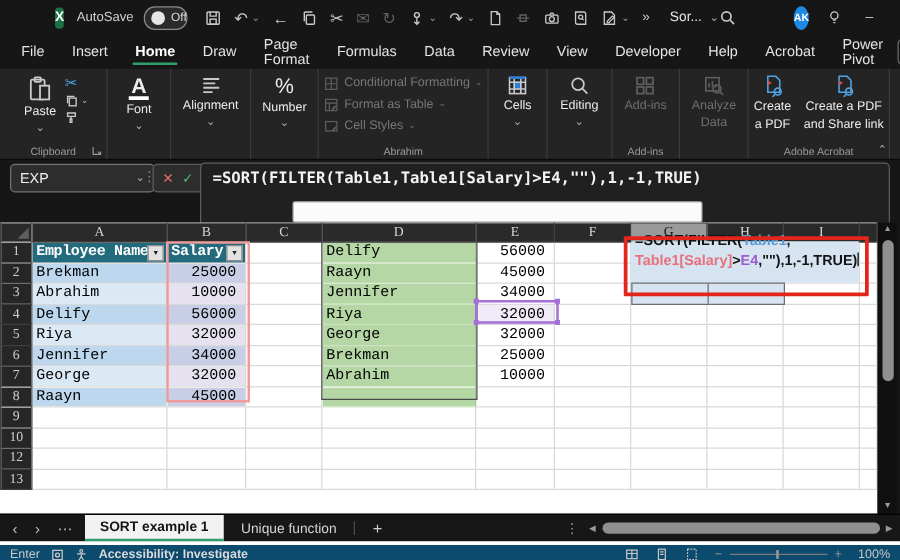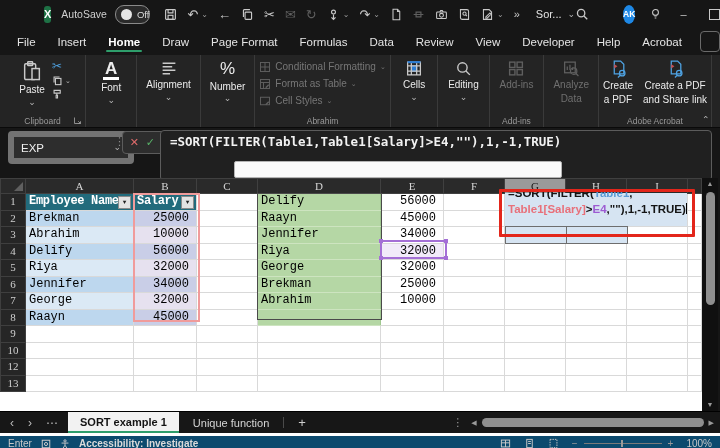--- a/index.html
+++ b/index.html
@@ -39,21 +39,21 @@
   .minicol{display:flex;flex-direction:column;gap:3px;margin-left:2px;padding-top:2px}
   .minirow{display:flex;align-items:center;gap:2px}
   .launcher{position:absolute;right:3px;bottom:2px}
   .srow{display:flex;align-items:center;gap:4px;height:17px;font-size:10px;color:#767676;white-space:nowrap}
   .scol{display:flex;flex-direction:column;justify-content:flex-start;padding-top:3px}
   .fontA{font-size:17px;font-weight:bold;color:#ececec;line-height:1;border-bottom:3px solid #fff;padding:0 2px}
   .pct{font-size:17px;color:#ececec;line-height:1.1}
   .collapse{position:absolute;right:10px;bottom:3px;color:#b9b9b9;font-size:9px;transform:rotate(180deg)}
   
   .fbar{position:absolute;top:128px;left:0;right:0;height:50px;background:#161616}
-  .namebox{position:absolute;left:8px;top:3px;width:100px;height:21px;background:#2d2d2d;border:6px solid #737373;border-radius:4px;display:flex;align-items:center;color:#f0f0f0;font-size:11.5px;padding:0 7px}
+  .namebox{position:absolute;left:8px;top:3px;width:100px;height:21px;background:#2d2d2d;border:1px solid #737373;border-radius:4px;display:flex;align-items:center;color:#f0f0f0;font-size:11.5px;padding:0 7px}
   .namebox .chev{margin-left:auto}
   .fdots{position:absolute;left:114px;top:7px;color:#8a8a8a;font-size:11px}
   .fbtns{position:absolute;left:122px;top:3px;width:66px;height:21px;background:#2d2d2d;border:1px solid #5c5c5c;border-radius:4px;display:flex;align-items:center;justify-content:space-evenly;font-size:11px}
   .fx{font-family:"Liberation Serif",serif;font-style:italic;color:#ececec}
   .finput{position:absolute;left:160px;top:2px;right:8px;height:43px;background:#202020;border:1px solid #5c5c5c;border-radius:4px;padding:3px 9px;color:#f2f2f2;font-family:"DejaVu Sans Mono",monospace;font-size:12.5px;font-weight:600;white-space:pre}
   .screentip{position:absolute;left:234px;top:33px;width:326px;height:15px;background:#fbfbfb;border:1px solid #b5b5b5;border-radius:2px}
   
   .grid{position:absolute;top:178px;left:0;width:702px;height:233px;background:#fff;overflow:hidden}
   table.sheet{border-collapse:collapse;table-layout:fixed;width:701px}
   .sheet th{height:14px;background:#2a2a2a;color:#d6d6d6;font-family:"Liberation Serif",serif;font-weight:normal;font-size:11px;border:1px solid #404040;padding:0}
@@ -186,21 +186,21 @@
     <span>Sor...</span>
     <span class="chev">⌄</span>
   </div>
   <div class="tspace"></div>
   <span class="i">
       <svg width="14" height="14" viewBox="0 0 16 16" fill="none" stroke="currentColor" stroke-width="1.5">
         <circle cx="7" cy="7" r="4.2"></circle>
         <path d="M10.2 10.2L14 14"></path>
       </svg>
     </span>
-  <div class="avatar" style="margin-left:34px">AK</div>
+  <div class="avatar" style="margin-left:46px">AK</div>
   <span class="i" style="margin-left:14px">
       <svg width="13" height="14" viewBox="0 0 16 16" fill="none" stroke="currentColor" stroke-width="1.3">
         <circle cx="8" cy="6" r="3.6"></circle>
         <path d="M6.5 10.5h3M7 13h2"></path>
       </svg>
     </span>
   <div class="win">
     <span class="winglyph">–</span>
     <span class="maxbox"></span>
 
@@ -213,20 +213,21 @@
   <div class="rtab active">Home</div>
   <div class="rtab">Draw</div>
   <div class="rtab">Page Format</div>
   <div class="rtab">Formulas</div>
   <div class="rtab">Data</div>
   <div class="rtab">Review</div>
   <div class="rtab">View</div>
   <div class="rtab">Developer</div>
   <div class="rtab">Help</div>
   <div class="rtab">Acrobat</div>
+  <div class="rtab">Power Pivot</div>
   <div class="comments-btn">
     
     
   </div>
 
 </div>
 
 <div class="ribbon">
   <div class="rgroup" style="width:84px">
     <div class="rbtn">

